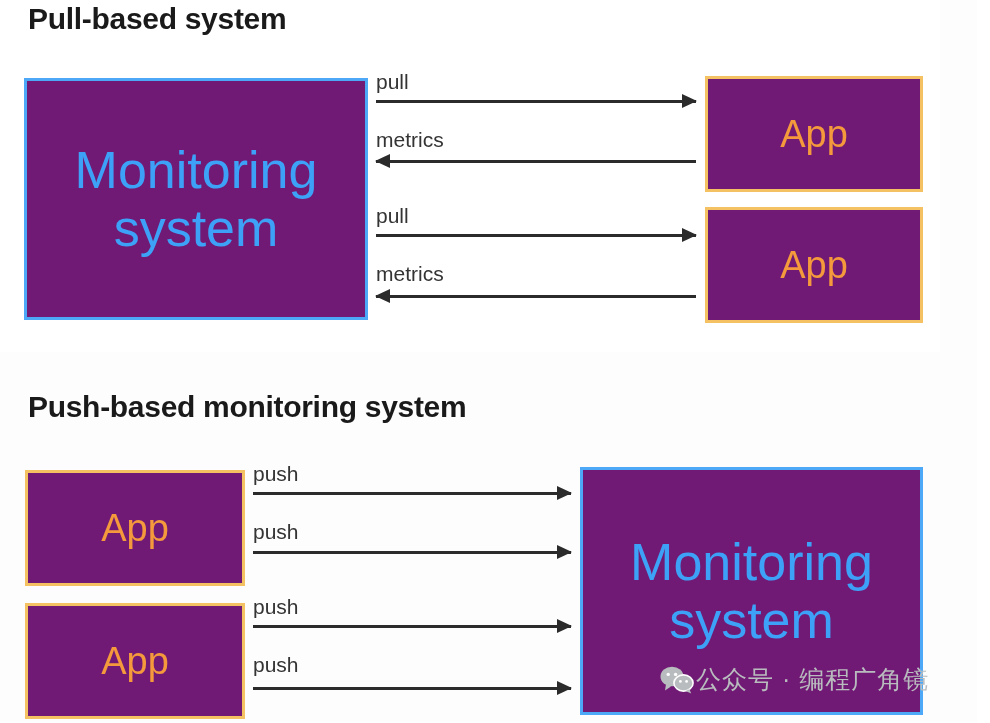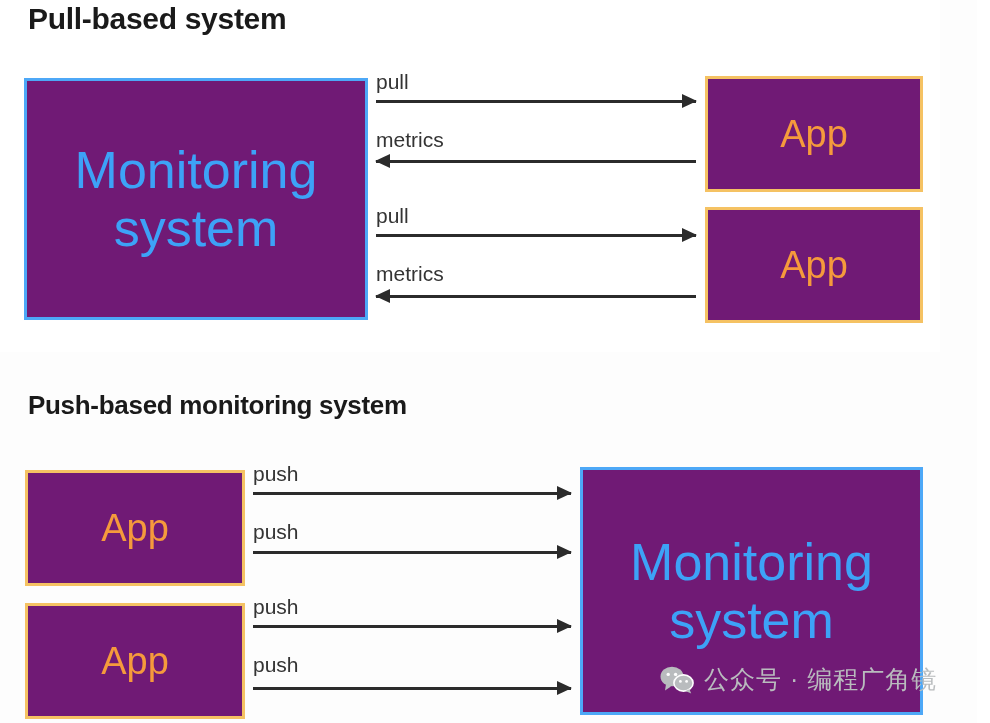--- a/index.html
+++ b/index.html
@@ -25,21 +25,21 @@
     background: #ffffff;
   }
   .section-title {
     position: absolute;
     font-weight: bold;
     color: #1a1a1a;
     letter-spacing: -0.3px;
     white-space: nowrap;
   }
   #title-pull  { left: 28px; top: 2px;   font-size: 30px; }
-  #title-push  { left: 28px; top: 390px; font-size: 26px; }
+  #title-push  { left: 28px; top: 390px; font-size: 30px; }
 
   .node {
     position: absolute;
     box-sizing: border-box;
     display: flex;
     align-items: center;
     justify-content: center;
     text-align: center;
     background: #701a75;
     line-height: 1.12;
@@ -93,21 +93,21 @@
     white-space: nowrap;
   }
 
   
   #watermark {
     position: absolute;
     left: 660px;
     top: 663px;
     display: flex;
     align-items: center;
-    gap: 10px;
+    gap: 2px;
     color: #b9bcbe;
     font-size: 25px;
     white-space: nowrap;
     pointer-events: none;
   }
   #watermark .wm-text { letter-spacing: 1px; }
 </style>
 </head>
 <body>
 

